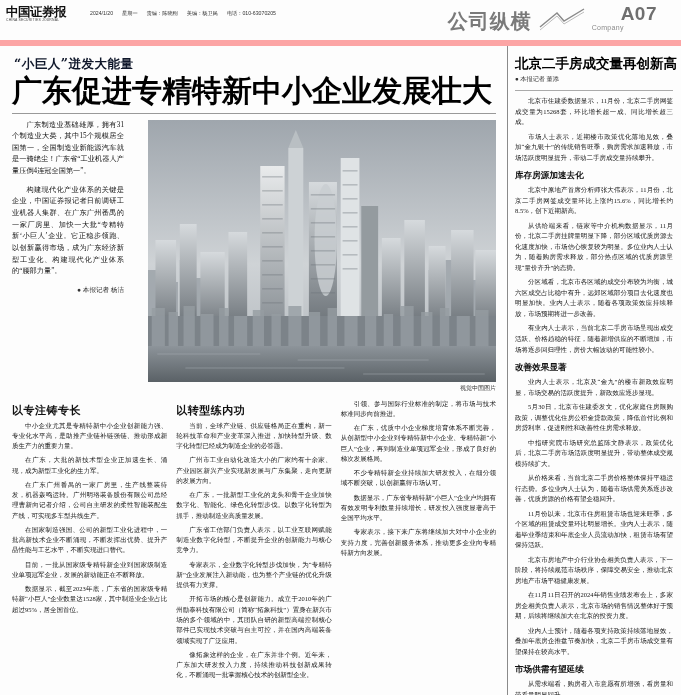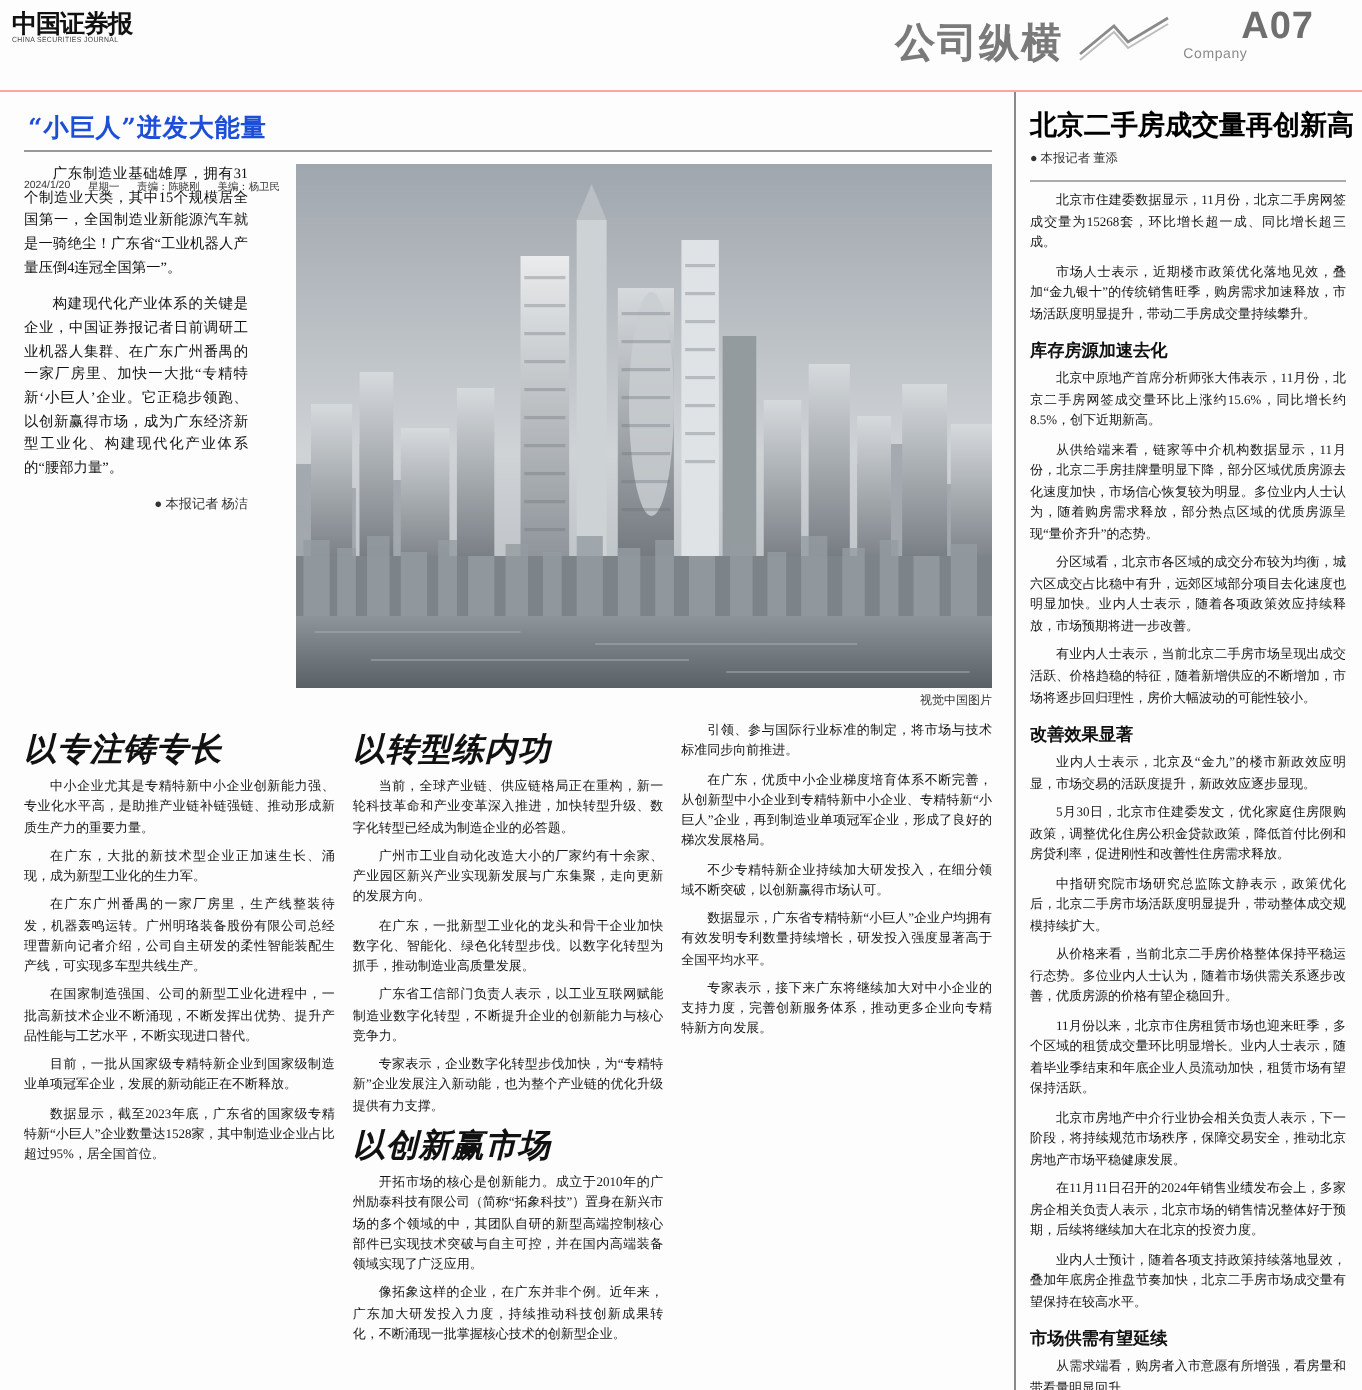--- a/index.html
+++ b/index.html
@@ -18,27 +18,26 @@
   .page {
     width: 681px;
     height: 695px;
     position: relative;
     background: #fdfdfd;
   }
 
   
   .masthead {
     height: 46px;
-    border-bottom: 1px solid #fca5a5;
+    border-bottom: 6px solid #fca5a5;
     display: flex;
     align-items: flex-start;
     position: relative;
     padding: 3px 6px 0 6px;
     box-sizing: border-box;
-    flex-direction: column;
   }
   .logo-block {
     width: 78px;
     flex: 0 0 78px;
     padding-top: 2px;
   }
   .logo-cn {
     font-family: "DejaVu Serif", serif;
     font-weight: bold;
     font-size: 12.5px;
@@ -131,21 +130,21 @@
     padding: 5px 8px 0 7px;
     box-sizing: border-box;
     position: relative;
   }
 
   
   .kicker {
     font-family: "DejaVu Serif", serif;
     font-size: 12.5px;
     font-weight: bold;
-    color: #1d4ed8;
+    color: #0f172a;
     margin: 6px 0 2px 6px;
     letter-spacing: 0.5px;
   }
   .headline {
     font-family: "DejaVu Serif", serif;
     font-weight: bold;
     font-size: 30px;
     letter-spacing: 0px;
     color: #000;
     margin: 2px 0 6px 4px;
@@ -192,25 +191,24 @@
     font-size: 6px;
     color: #333;
     text-align: right;
     margin-top: 2px;
   }
 
   
   .subhead {
     font-family: "DejaVu Serif", serif;
     font-weight: bold;
-    font-size: 16px;
+    font-size: 11px;
     color: #111;
     margin: 4px 0 3px 0;
     letter-spacing: 0.5px;
-    font-style: italic;
   }
   .cols3 {
     display: flex;
     gap: 9px;
     margin: 2px 4px 0 4px;
   }
   .col {
     flex: 1 1 0;
     min-width: 0;
   }
@@ -290,20 +288,21 @@
         <span class="small">Company</span>
       </div>
     </div>
   </div>
 
   <div class="body-wrap">
 
     <div class="left-col">
 
       <div class="kicker">“小巨人”迸发大能量</div>
+      <div class="headline">广东促进专精特新中小企业发展壮大</div>
       <hr class="hl-rule">
 
       <div class="lead-row">
         <div class="summary">
           <p>广东制造业基础雄厚，拥有31个制造业大类，其中15个规模居全国第一，全国制造业新能源汽车就是一骑绝尘！广东省“工业机器人产量压倒4连冠全国第一”。</p>
           <p>构建现代化产业体系的关键是企业，中国证券报记者日前调研工业机器人集群、在广东广州番禺的一家厂房里、加快一大批“专精特新‘小巨人’企业。它正稳步领跑、以创新赢得市场，成为广东经济新型工业化、构建现代化产业体系的“腰部力量”。</p>
           <p class="byline">● 本报记者 杨洁</p>
         </div>
 
         <div style="flex:1 1 auto;">
@@ -441,21 +440,20 @@
           <p>数据显示，截至2023年底，广东省的国家级专精特新“小巨人”企业数量达1528家，其中制造业企业占比超过95%，居全国首位。</p>
         </div>
 
         <div class="col">
           <div class="subhead">以转型练内功</div>
           <p>当前，全球产业链、供应链格局正在重构，新一轮科技革命和产业变革深入推进，加快转型升级、数字化转型已经成为制造企业的必答题。</p>
           <p>广州市工业自动化改造大小的厂家约有十余家、产业园区新兴产业实现新发展与广东集聚，走向更新的发展方向。</p>
           <p>在广东，一批新型工业化的龙头和骨干企业加快数字化、智能化、绿色化转型步伐。以数字化转型为抓手，推动制造业高质量发展。</p>
           <p>广东省工信部门负责人表示，以工业互联网赋能制造业数字化转型，不断提升企业的创新能力与核心竞争力。</p>
           <p>专家表示，企业数字化转型步伐加快，为“专精特新”企业发展注入新动能，也为整个产业链的优化升级提供有力支撑。</p>
-          <div class="subhead">以创新赢市场</div>
           <p>开拓市场的核心是创新能力。成立于2010年的广州励泰科技有限公司（简称“拓象科技”）置身在新兴市场的多个领域的中，其团队自研的新型高端控制核心部件已实现技术突破与自主可控，并在国内高端装备领域实现了广泛应用。</p>
           <p>像拓象这样的企业，在广东并非个例。近年来，广东加大研发投入力度，持续推动科技创新成果转化，不断涌现一批掌握核心技术的创新型企业。</p>
 
         </div>
 
         <div class="col">
           <p>引领、参与国际行业标准的制定，将市场与技术标准同步向前推进。</p>
           <p>在广东，优质中小企业梯度培育体系不断完善，从创新型中小企业到专精特新中小企业、专精特新“小巨人”企业，再到制造业单项冠军企业，形成了良好的梯次发展格局。</p>
           <p>不少专精特新企业持续加大研发投入，在细分领域不断突破，以创新赢得市场认可。</p>
           <p>数据显示，广东省专精特新“小巨人”企业户均拥有有效发明专利数量持续增长，研发投入强度显著高于全国平均水平。</p>

